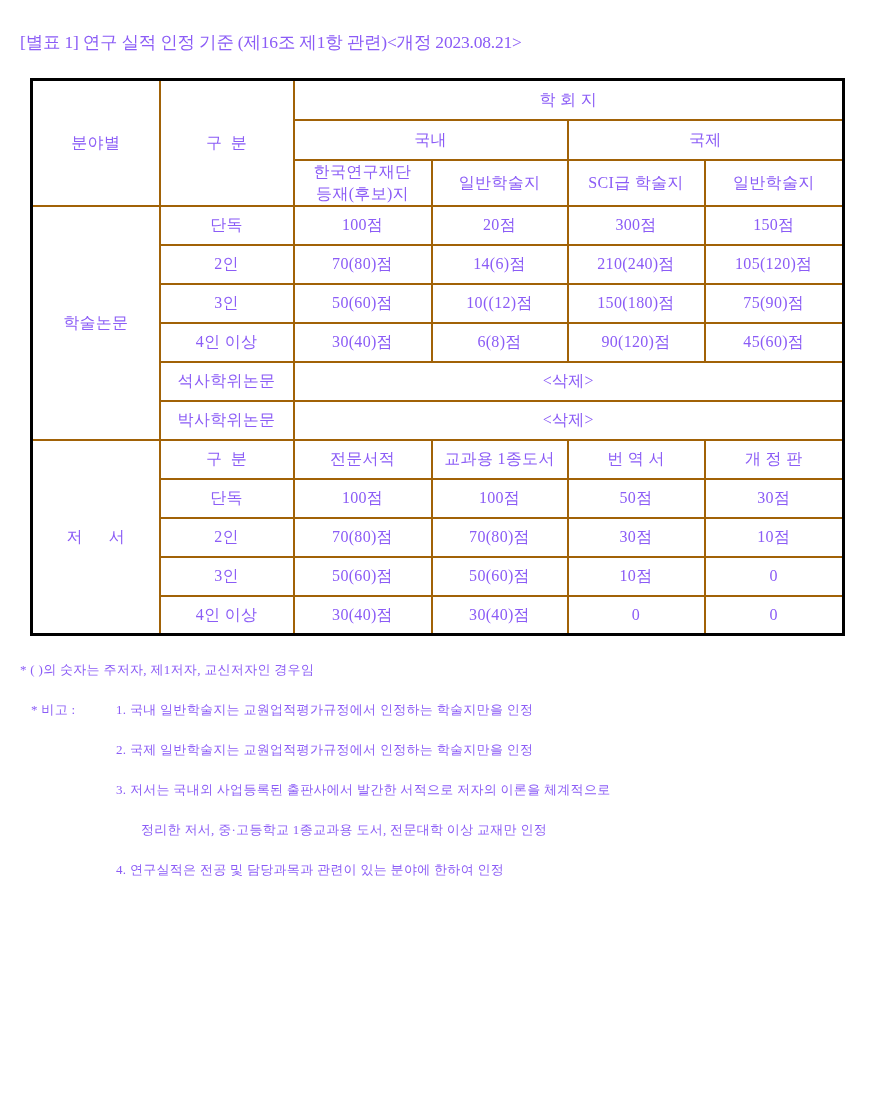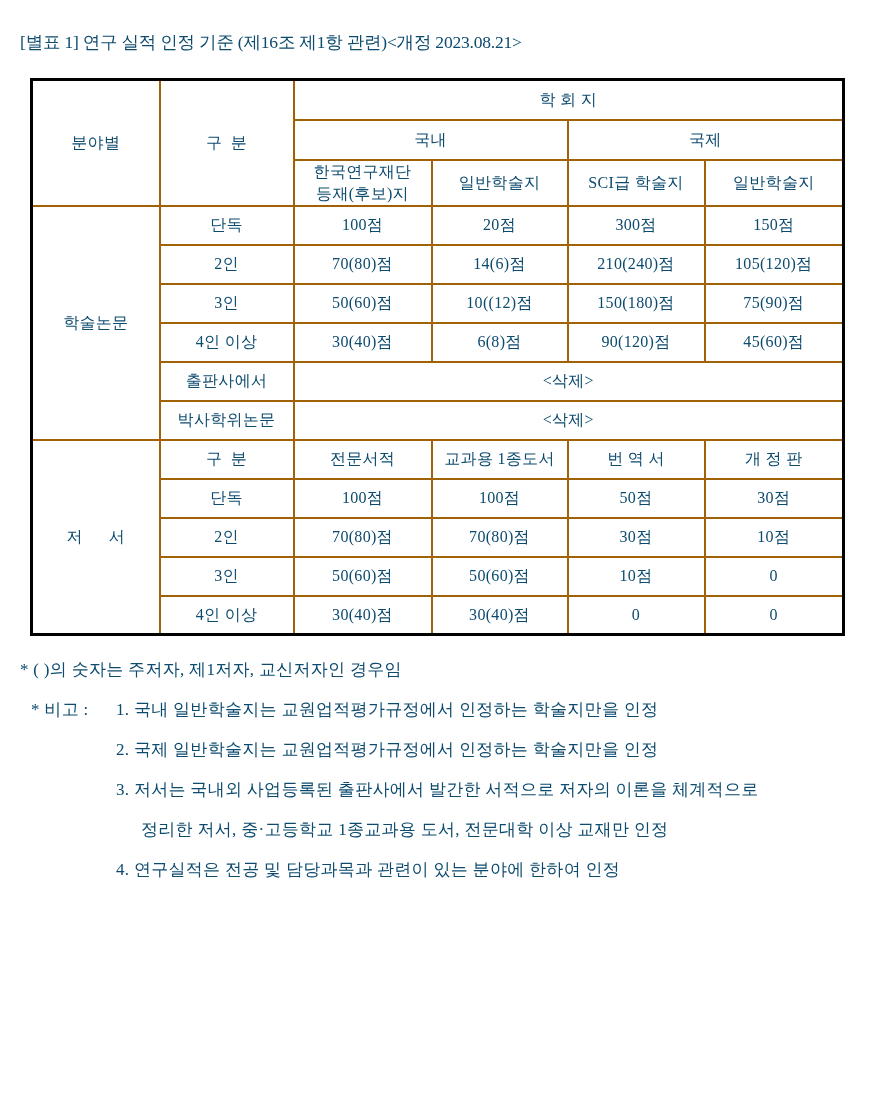--- a/index.html
+++ b/index.html
@@ -1,21 +1,21 @@
 <!DOCTYPE html>
 <html><head>
 <meta charset="utf-8">
 <style>
   html, body { margin: 0; padding: 0; background: #ffffff; }
   .page {
     position: relative;
     width: 870px;
     height: 1109px;
     background: #ffffff;
-    color: #0c4a6e;
+    color: #8b5cf6;
     font-family: "Liberation Serif", "DejaVu Serif", serif;
     box-sizing: border-box;
     overflow: hidden;
   }
   .title {
     padding: 30px 0 0 20px;
     font-size: 17.5px;
     letter-spacing: -0.2px;
     white-space: pre;
   }
@@ -35,21 +35,21 @@
     padding: 0;
     white-space: pre;
     line-height: 1.35;
     overflow: hidden;
   }
   tr.h40 { height: 40px; }
   tr.h46 { height: 46px; margin-top: 36px; }
   tr.r   { height: 39px; }
   .notes {
     margin: 14px 0 0 20px;
-    font-size: 17px;
+    font-size: 13px;
     letter-spacing: 0.3px;
   }
   .notes .line {
     height: 40px;
     line-height: 40px;
     white-space: pre;
   }
   .bigo { display: flex; align-items: flex-start; margin-left: 11px; }
   .bigo-label { width: 85px; flex: 0 0 85px; }
   .bigo-items .cont { padding-left: 25px; }
@@ -112,21 +112,21 @@
         <td>75(90)점</td>
       </tr>
       <tr class="r">
         <td>4인 이상</td>
         <td>30(40)점</td>
         <td>6(8)점</td>
         <td>90(120)점</td>
         <td>45(60)점</td>
       </tr>
       <tr class="r">
-        <td>출판사에서</td>
+        <td>석사학위논문</td>
         <td colspan="4">&lt;삭제&gt;</td>
       </tr>
       <tr class="r">
         <td>박사학위논문</td>
         <td colspan="4">&lt;삭제&gt;</td>
       </tr>
 
       <tr class="r">
         <td rowspan="5">저      서</td>
         <td>구  분</td>

